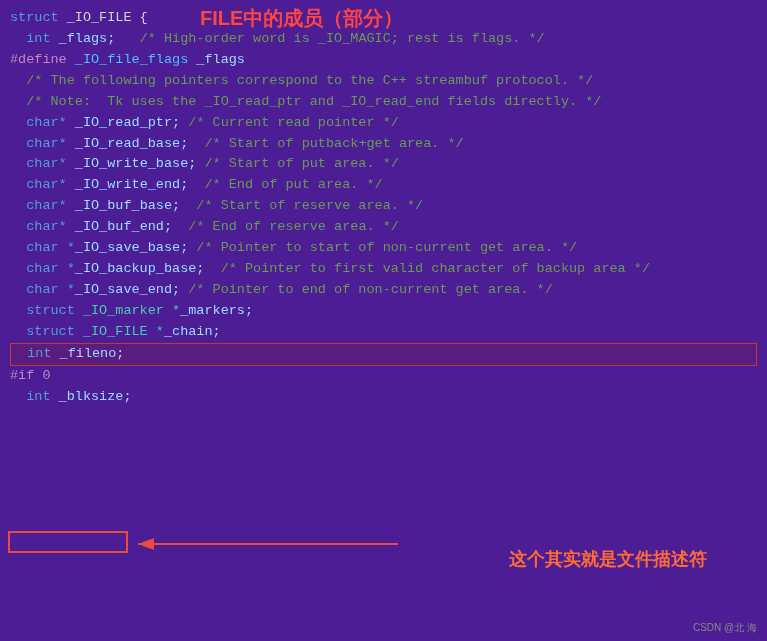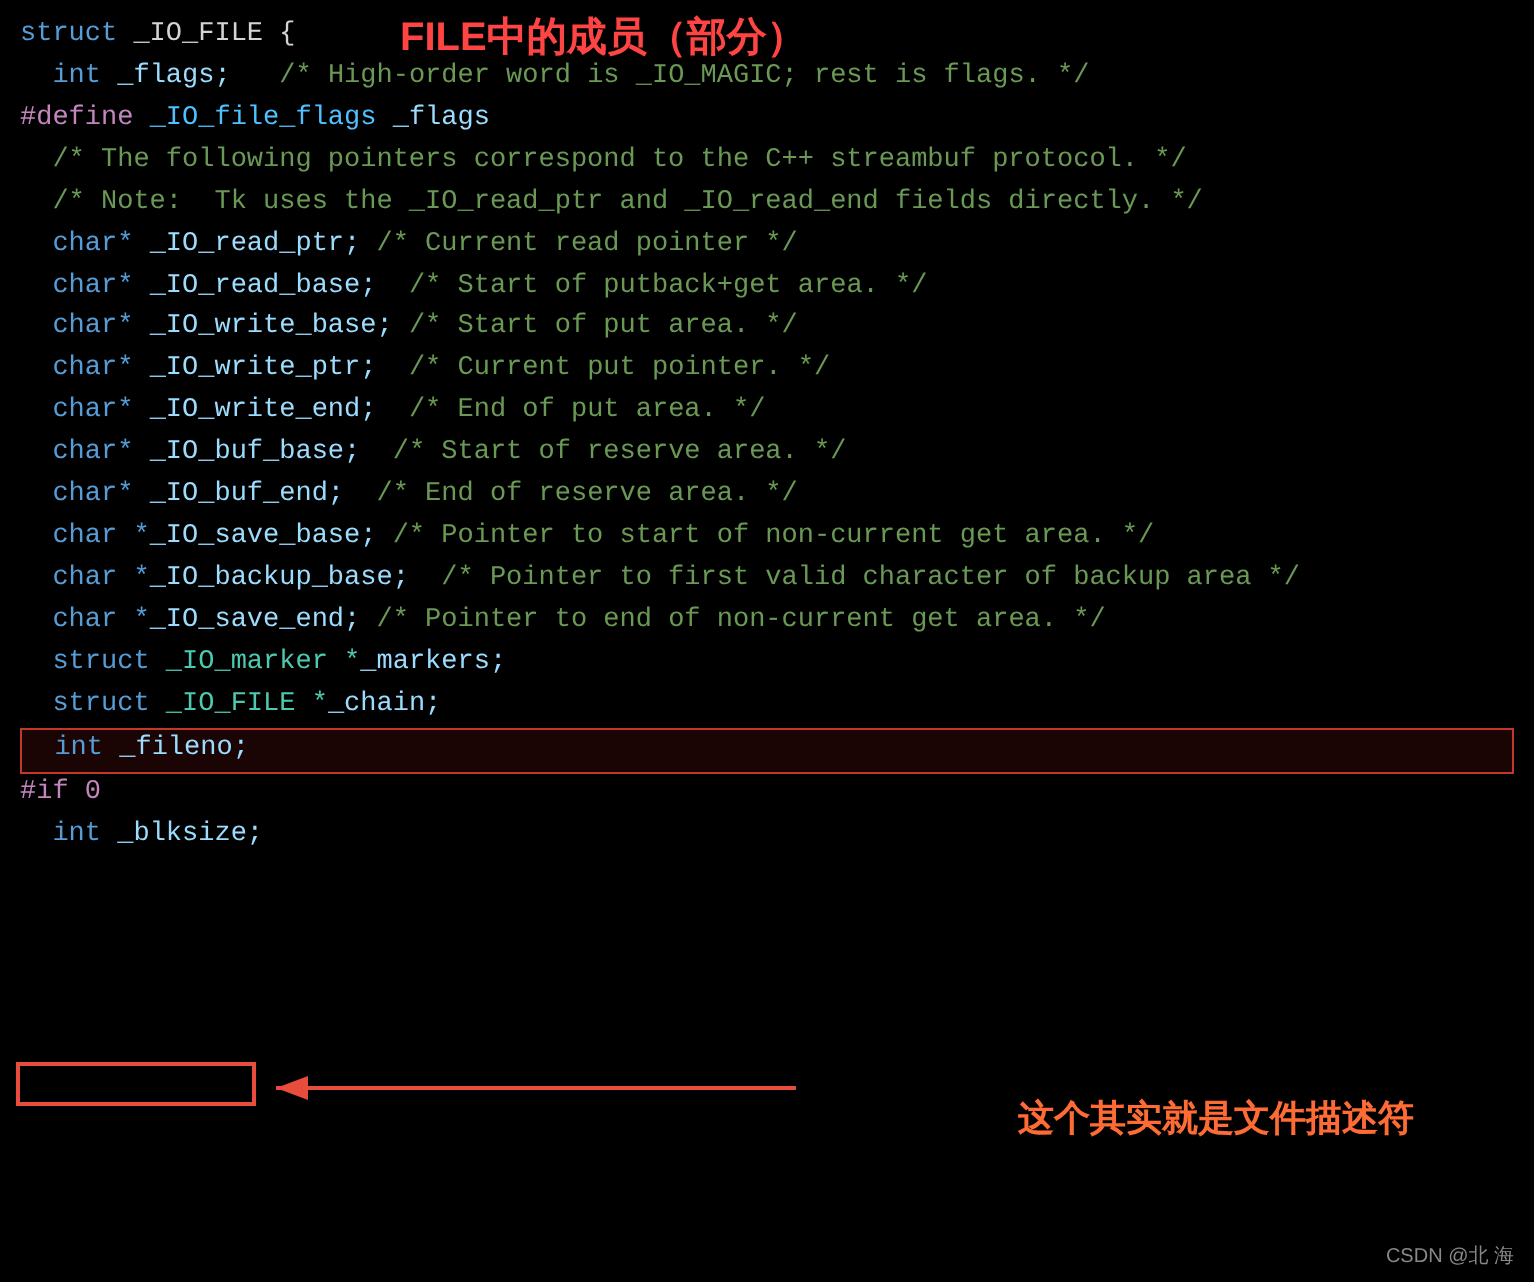--- a/index.html
+++ b/index.html
@@ -6,21 +6,21 @@
     body {
       width: 767px;
       height: 641px;
       background-color: #1a1a2e;
       font-family: 'Courier New', Courier, monospace;
       font-size: 13.5px;
       overflow: hidden;
       position: relative;
     }
     .code-container {
-      background-color: #000000;
+      background-color: #4c1d95;
       width: 100%;
       height: 100%;
       padding: 8px 10px;
       position: relative;
     }
     .line {
       line-height: 1.55;
       white-space: pre;
       display: block;
     }
@@ -93,21 +93,20 @@
   <div id="code-lines">
       <span class="line"><span class="kw">struct</span><span class="plain"> _IO_FILE {</span></span>
       <span class="line"><span class="kw">  int</span><span class="var"> _flags;   </span><span class="comment">/* High-order word is _IO_MAGIC; rest is flags. */</span></span>
       <span class="line"><span class="preprocessor">#define</span><span class="preprocessor-name"> _IO_file_flags</span><span class="macro-val"> _flags</span></span>
       <span class="line"><span class="plain"></span></span>
       <span class="line"><span class="plain">  </span><span class="comment">/* The following pointers correspond to the C++ streambuf protocol. */</span></span>
       <span class="line"><span class="plain">  </span><span class="comment">/* Note:  Tk uses the _IO_read_ptr and _IO_read_end fields directly. */</span></span>
       <span class="line"><span class="type">  char*</span><span class="var"> _IO_read_ptr;</span><span class="comment"> /* Current read pointer */</span></span>
       <span class="line"><span class="type">  char*</span><span class="var"> _IO_read_base;</span><span class="comment">  /* Start of putback+get area. */</span></span>
       <span class="line"><span class="type">  char*</span><span class="var"> _IO_write_base;</span><span class="comment"> /* Start of put area. */</span></span>
-      <span class="line"><span class="type">  char*</span><span class="var"> _IO_write_ptr;</span><span class="comment">  /* Current put pointer. */</span></span>
       <span class="line"><span class="type">  char*</span><span class="var"> _IO_write_end;</span><span class="comment">  /* End of put area. */</span></span>
       <span class="line"><span class="type">  char*</span><span class="var"> _IO_buf_base;</span><span class="comment">  /* Start of reserve area. */</span></span>
       <span class="line"><span class="type">  char*</span><span class="var"> _IO_buf_end;</span><span class="comment">  /* End of reserve area. */</span></span>
       <span class="line"><span class="type">  char *</span><span class="var">_IO_save_base;</span><span class="comment"> /* Pointer to start of non-current get area. */</span></span>
       <span class="line"><span class="type">  char *</span><span class="var">_IO_backup_base;</span><span class="comment">  /* Pointer to first valid character of backup area */</span></span>
       <span class="line"><span class="type">  char *</span><span class="var">_IO_save_end;</span><span class="comment"> /* Pointer to end of non-current get area. */</span></span>
       <span class="line"><span class="plain"></span></span>
       <span class="line"><span class="kw">  struct</span><span class="struct-name"> _IO_marker *</span><span class="var">_markers;</span></span>
       <span class="line"><span class="plain"></span></span>
       <span class="line"><span class="kw">  struct</span><span class="struct-name"> _IO_FILE *</span><span class="var">_chain;</span></span>

